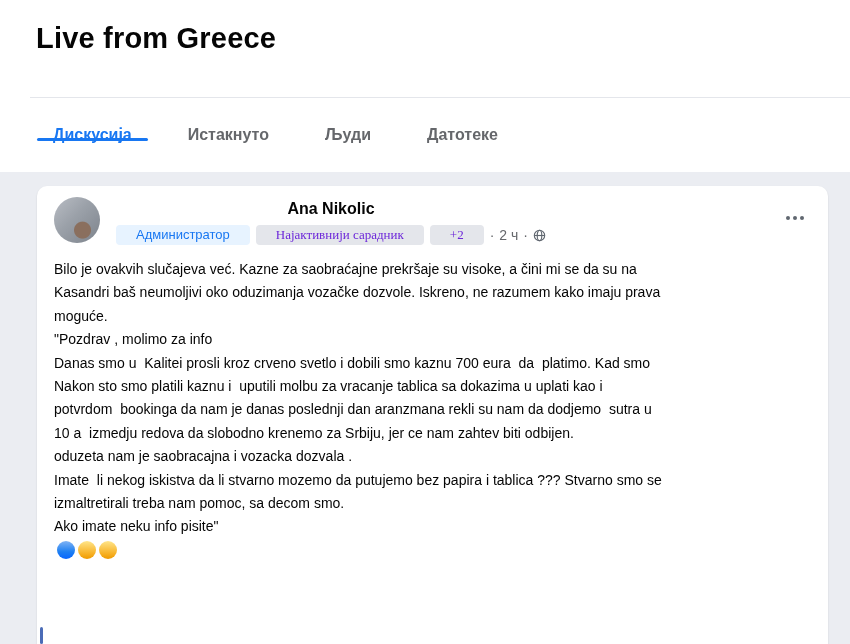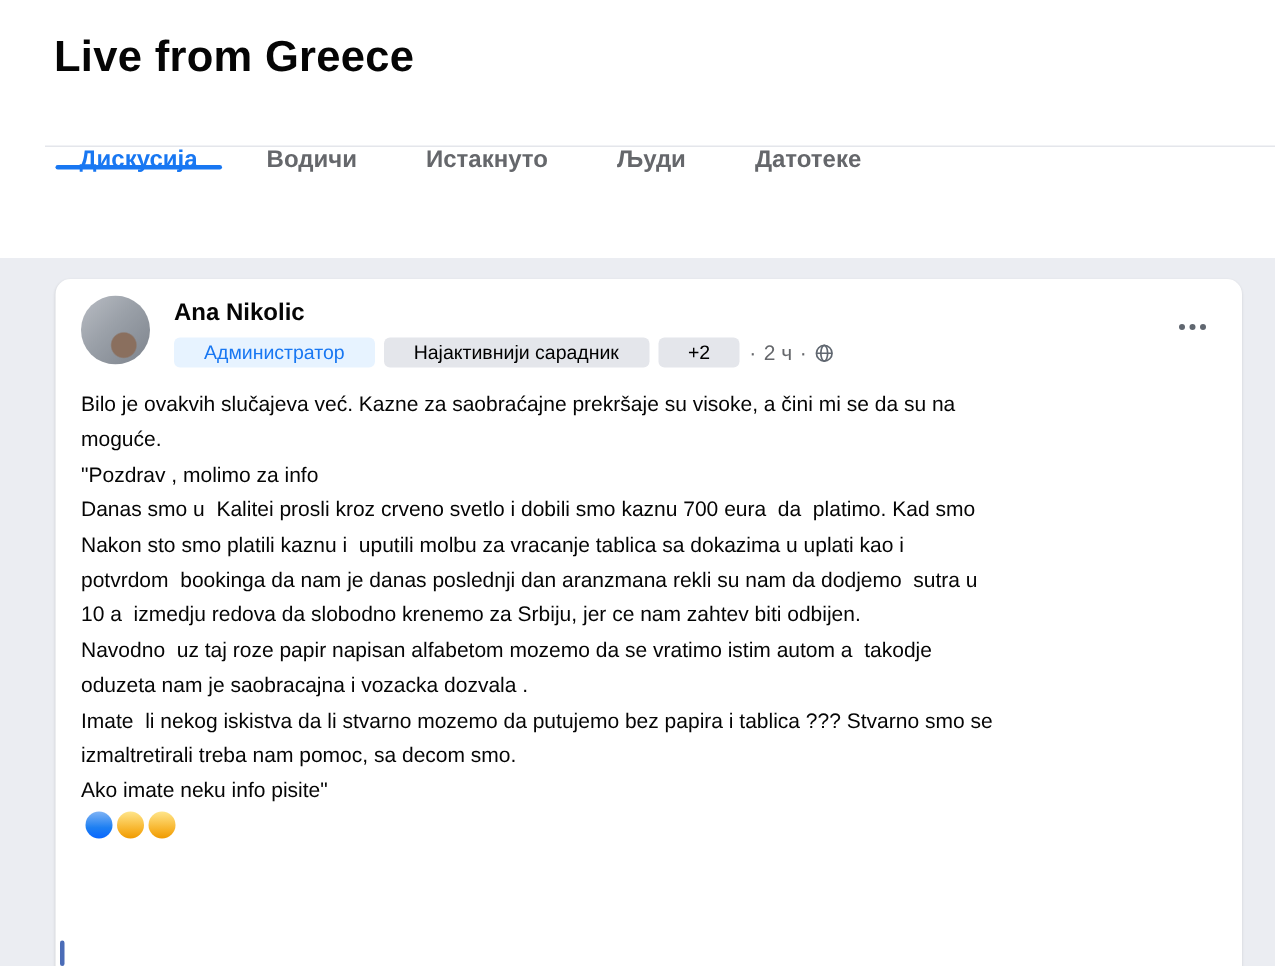--- a/index.html
+++ b/index.html
@@ -18,21 +18,21 @@
     position:absolute; left:36px; top:22px;
     font-size:29px; font-weight:700; color:#050505; letter-spacing:.2px;
   }
   .header-divider {
     position:absolute; top:97px; left:30px; right:0; height:1px; background:#E4E6EB;
   }
 
   
   .tab-bar {
     position:absolute; top:98px; left:0; width:850px; height:74px;
-    background:#fff; display:flex; align-items:flex-start; padding-left:37px; gap:14px;
+    background:#fff; display:flex; align-items:center; padding-left:37px; gap:24px;
   }
   .tab {
     position:relative; display:flex; align-items:center;
     padding:0 16px; font-size:16px; font-weight:700; color:#65676B;
     cursor:pointer; white-space:nowrap;
   }
   .tab.active { color:#1877F2; }
   .tab.active::after {
     content:""; position:absolute; left:0; right:0; bottom:3px; height:3px;
     background:#1877F2; border-radius:2px;
@@ -45,36 +45,36 @@
   }
 
   .post-card {
     position:absolute; left:37px; top:186px; width:791px; height:480px;
     background:#fff; border-radius:10px;
     box-shadow:0 1px 2px rgba(0,0,0,.12);
     padding:11px 20px 0 17px;
   }
 
   
-  .post-header { display:flex; align-items:flex-start; height:46px; }
+  .post-header { display:flex; align-items:flex-start; height:46px;text-align:center; }
   .avatar {
     width:46px; height:46px; border-radius:50%; flex:0 0 46px;
     background:
       radial-gradient(circle at 62% 72%, #8a6f5e 0 8px, transparent 9px),
       linear-gradient(135deg,#b9bdc4 0%, #9aa0a8 45%, #7d838c 100%);
     cursor:pointer;
   }
   .post-head-col { margin-left:16px; padding-top:3px; }
   .author-name { font-size:16px; font-weight:700; color:#050505; line-height:18px; cursor:pointer; }
   .badge-row { display:flex; align-items:center; margin-top:7px; gap:6px; }
   .badge {
     font-size:13px; line-height:20px; padding:0 20px; border-radius:4px; white-space:nowrap;
   }
   .badge-admin { background:#E7F3FF; color:#1877F2; }
-  .badge-gray  { background:#E4E6EB; color:#000000; }
+  .badge-gray  { background:#E4E6EB; color:#6d28d9;font-family:Liberation Serif, serif; }
   .meta { display:flex; align-items:center; gap:5px; color:#65676B; font-size:14px; }
   .meta a { color:#65676B; text-decoration:none; cursor:pointer; }
   .globe-icon { display:inline-block; width:13px; height:13px; }
 
   
   .post-options {
     position:absolute; right:18px; top:24px; display:flex; gap:3px;
     padding:6px; cursor:pointer;
   }
   .post-options .dot { width:4px; height:4px; border-radius:50%; background:#606770; }
@@ -100,21 +100,20 @@
 </head>
 <body>
 
 <div class="group-header">
   <div class="group-title">Live from Greece</div>
 </div>
 <div class="header-divider"></div>
 
 <div class="tab-bar">
   <div class="tab active">Дискусија</div>
-  <div class="tab">Водичи</div>
   <div class="tab">Истакнуто</div>
   <div class="tab">Људи</div>
   <div class="tab">Датотеке</div>
 </div>
 
 <div class="feed-bg"></div>
 
 <div class="post-card">
 
   <div class="post-header">
@@ -142,27 +141,27 @@
   </div>
 
   <div class="post-options" title="">
     <span class="dot"></span>
     <span class="dot"></span>
     <span class="dot"></span>
   </div>
 
   <div class="post-body">
     <div class="line">Bilo je ovakvih slučajeva već. Kazne za saobraćajne prekršaje su visoke, a čini mi se da su na</div>
+    <div class="line">Kasandri baš neumoljivi oko oduzimanja vozačke dozvole. Iskreno, ne razumem kako imaju prava</div>
     <div class="line">moguće.</div>
     <div class="line">"Pozdrav , molimo za info</div>
     <div class="line">Danas smo u  Kalitei prosli kroz crveno svetlo i dobili smo kaznu 700 eura  da  platimo. Kad smo</div>
     <div class="line">Nakon sto smo platili kaznu i  uputili molbu za vracanje tablica sa dokazima u uplati kao i</div>
     <div class="line">potvrdom  bookinga da nam je danas poslednji dan aranzmana rekli su nam da dodjemo  sutra u</div>
     <div class="line">10 a  izmedju redova da slobodno krenemo za Srbiju, jer ce nam zahtev biti odbijen.</div>
-    <div class="line">Navodno  uz taj roze papir napisan alfabetom mozemo da se vratimo istim autom a  takodje</div>
     <div class="line">oduzeta nam je saobracajna i vozacka dozvala .</div>
     <div class="line">Imate  li nekog iskistva da li stvarno mozemo da putujemo bez papira i tablica ??? Stvarno smo se</div>
     <div class="line">izmaltretirali treba nam pomoc, sa decom smo.</div>
     <div class="line">Ako imate neku info pisite"</div>
   </div>
 
   <div class="reactions-row">
     <span class="reaction reaction-like"></span>
     <span class="reaction reaction-yellow"></span>
     <span class="reaction reaction-yellow"></span>

